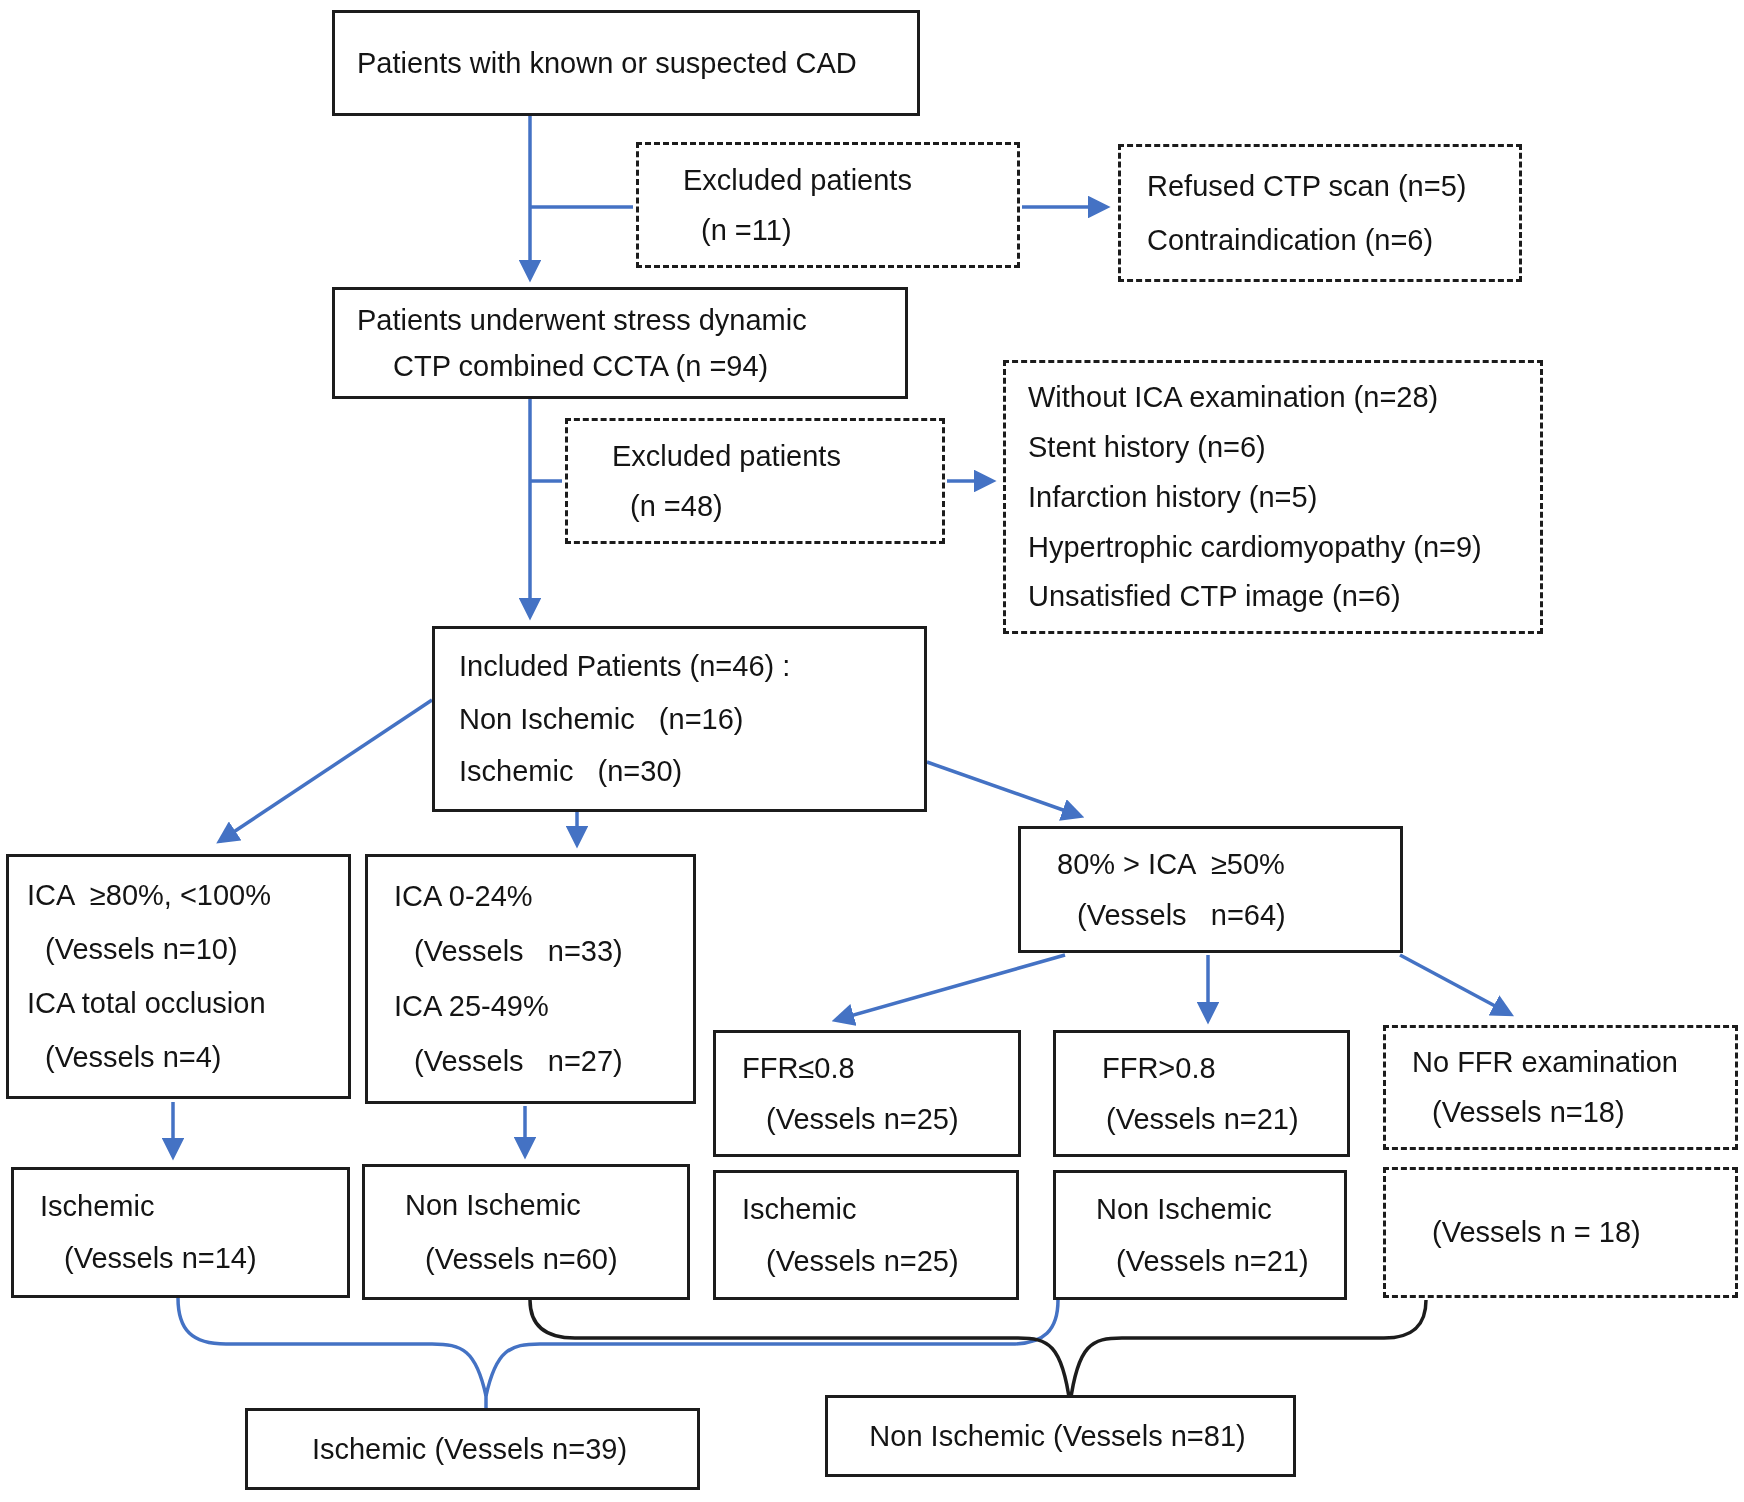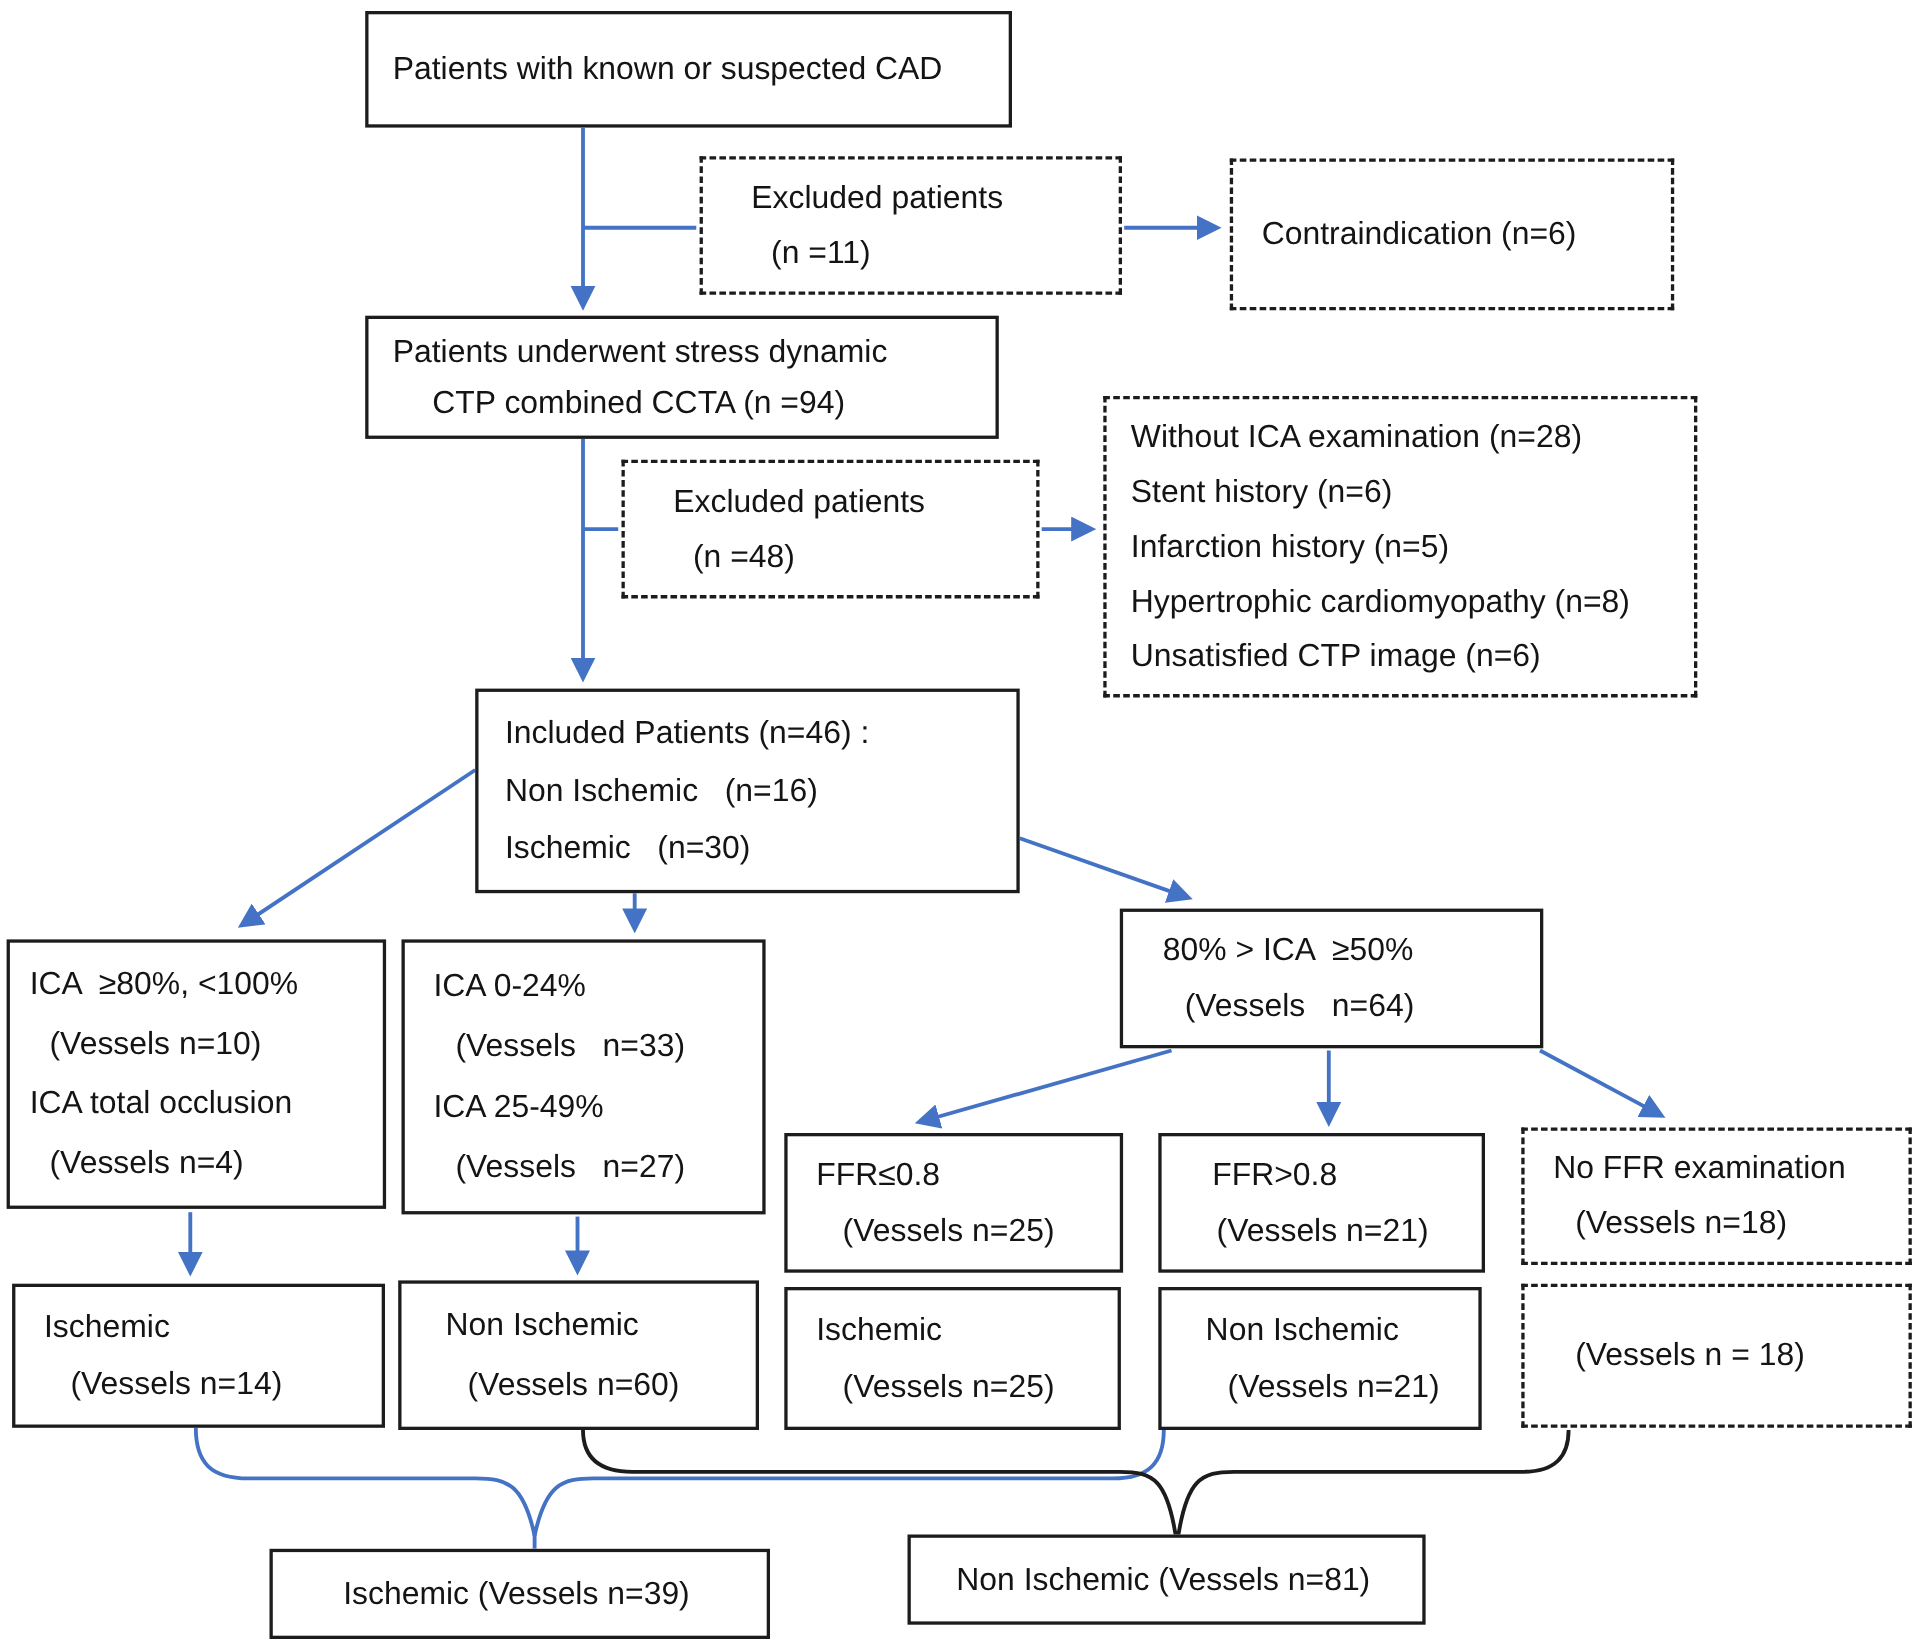--- a/index.html
+++ b/index.html
@@ -52,38 +52,39 @@
 <div class="bx" style="left:332px;top:10px;width:588px;height:106px;">
   <div class="ln">Patients with known or suspected CAD</div>
 </div>
 
 <div class="bx dashed" style="left:636px;top:142px;width:384px;height:126px;">
   <div class="ln" style="padding-left:44px;">Excluded patients</div>
   <div class="ln" style="padding-left:62px;">(n =11)</div>
 </div>
 
 <div class="bx dashed" style="left:1118px;top:144px;width:404px;height:138px;">
+  <div class="ln" style="padding-left:26px;">Refused CTP scan (n=5)</div>
   <div class="ln" style="padding-left:26px;">Contraindication (n=6)</div>
 </div>
 
 <div class="bx" style="left:332px;top:287px;width:576px;height:112px;">
   <div class="ln">Patients underwent stress dynamic</div>
   <div class="ln" style="padding-left:58px;">CTP combined CCTA (n =94)</div>
 </div>
 
 <div class="bx dashed" style="left:565px;top:418px;width:380px;height:126px;">
   <div class="ln" style="padding-left:44px;">Excluded patients</div>
   <div class="ln" style="padding-left:62px;">(n =48)</div>
 </div>
 
 <div class="bx dashed" style="left:1003px;top:360px;width:540px;height:274px;">
   <div class="ln">Without ICA examination (n=28)</div>
   <div class="ln">Stent history (n=6)</div>
   <div class="ln">Infarction history (n=5)</div>
-  <div class="ln">Hypertrophic cardiomyopathy (n=8)</div>
+  <div class="ln">Hypertrophic cardiomyopathy (n=9)</div>
   <div class="ln">Unsatisfied CTP image (n=6)</div>
 </div>
 
 <div class="bx" style="left:432px;top:626px;width:495px;height:186px;">
   <div class="ln" style="padding-left:24px;">Included Patients (n=46) :</div>
   <div class="ln" style="padding-left:24px;">Non Ischemic   (n=16)</div>
   <div class="ln" style="padding-left:24px;">Ischemic   (n=30)</div>
 </div>
 
 <div class="bx" style="left:6px;top:854px;width:345px;height:245px;">

